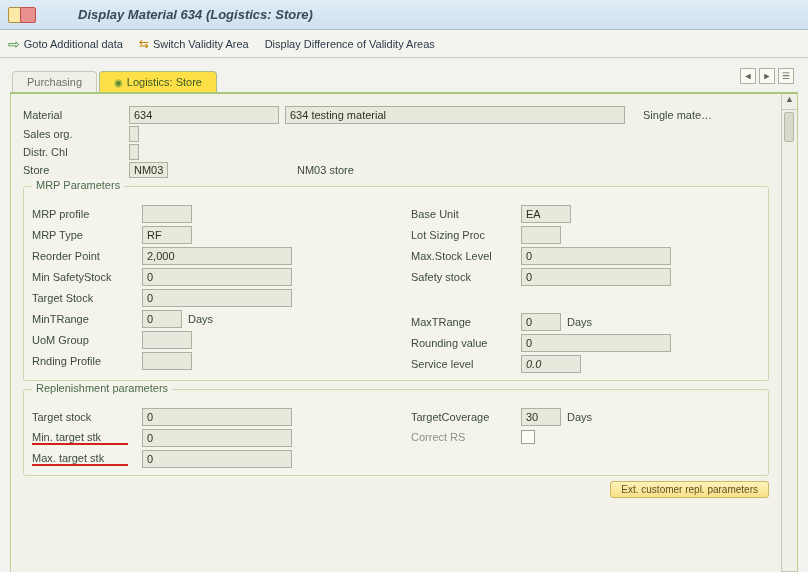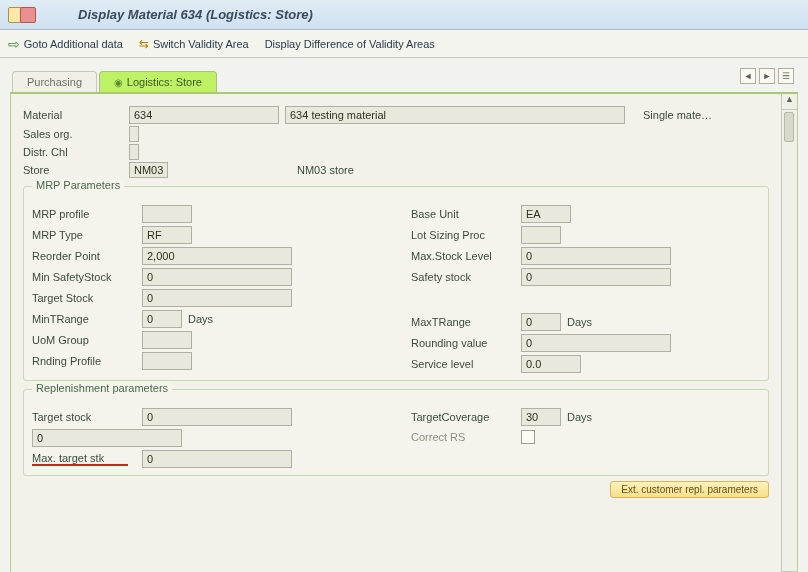--- a/index.html
+++ b/index.html
@@ -10,39 +10,39 @@
 .title-bar .ticon { width: 16px; height: 16px; display:inline-block; border:1px solid #b09040; background:#fce9a8; border-radius:2px; }
 .title-bar .ticon.red { background:#e89090; border-color:#c05050; margin-left:-4px;}
 .title-bar h1 { font-size: 13px; font-weight: bold; font-style: italic; color: #3a4a5a; }
 
 .toolbar { height: 28px; background: #f4f4ee; border-bottom: 1px solid #c8c8c0; display: flex; align-items: center; padding: 0 8px; gap: 16px; }
 .toolbar .tool-btn { display: flex; align-items: center; gap: 4px; color: #2a3a4a; cursor: pointer; }
 .arrow-icon { color: #3a8a3a; font-size: 14px; }
 .swap-icon { color: #c08000; font-size: 12px; }
 
 .tab-strip { height: 26px; margin-top: 8px; padding: 0 12px; display: flex; align-items: flex-end; gap: 0; position: relative; }
-.tab { padding: 4px 14px; border: 1px solid #a8c088; border-bottom: none; border-radius: 4px 4px 0 0; background: #bef264; color: #3a5a2a; cursor: pointer; margin-right: 2px; }
+.tab { padding: 4px 14px; border: 1px solid #a8c088; border-bottom: none; border-radius: 4px 4px 0 0; background: #fde047; color: #3a5a2a; cursor: pointer; margin-right: 2px; }
 .tab.inactive { background: #f0f0e8; border-color: #c8c8b8; color: #707060; }
 .tab .dot { color:#5a8a3a; font-size:10px; margin-right:4px;}
 .tab-nav { position: absolute; right: 14px; top: 2px; display: flex; gap: 3px; }
 .nav-btn { width: 16px; height: 16px; border: 1px solid #b0b0a0; background: #fafaf2; font-size: 9px; line-height: 14px; text-align: center; color: #606050; cursor: pointer; }
 
 .panel { margin: 0 10px; border: 1px solid #b8d090; border-top: 2px solid #a8c878; background: #f2f2ea; border-radius: 0 0 3px 3px; padding: 8px; height: 496px; position: relative; }
 
 .scroll-v { position:absolute; right:0; top:0; width:16px; height:100%; background:#f0f0e8; border-left:1px solid #c8c8b8;}
 .scroll-up, .scroll-down { height:16px; text-align:center; font-size:9px; color:#606050; border-bottom:1px solid #c8c8b8;}
 .scroll-down { position:absolute; bottom:0; width:100%; border-top:1px solid #c8c8b8; border-bottom:none;}
 .scroll-thumb { position:absolute; top:18px; left:2px; width:10px; height:30px; background:#d8d8cc; border:1px solid #b8b8a8; border-radius:2px;}
 
 .content { padding: 4px 20px 4px 4px; }
 .head-grid { display: grid; grid-template-columns: 100px 150px 340px 1fr; gap: 2px 6px; align-items: center; margin-bottom: 8px; }
 .lbl { color: #3a4a3a; padding: 2px 0; }
 .lbl.disabled { color: #909080; }
 .fld { height: 18px; border: 1px solid #b0b0a0; background: #e8e8dc; padding: 1px 4px; line-height: 14px; color: #303020;}
-.fld.w40{width:40px;} .fld.w50{width:50px;} .fld.w60{width:60px;} .fld.w150{width:150px;} .fld.w340{width:340px;}
+.fld.w40{width:40px;} .fld.w50{width:50px;} .fld.w60{width:60px;font-style:italic;} .fld.w150{width:150px;} .fld.w340{width:340px;}
 .trail { color:#3a4a3a; padding-left: 12px;}
 
 .group { border: 1px solid #c8d8b0; border-radius: 3px; margin-top: 8px; padding: 6px 8px 4px 8px; background:#f4f4ec;}
 .group-title { display: inline-block; background: #f4f4ec; color: #4a6a4a; padding: 0 4px; position: relative; top: -14px; margin-bottom: -10px; }
 .form-cols { display: flex; gap: 30px; }
 .col { flex: 1; }
 .row { display: flex; align-items: center; margin-bottom: 3px; }
 .row .lbl { width: 110px; flex-shrink: 0;}
 .unit { margin-left: 6px; color:#3a4a3a;}
 .chk { width:14px; height:14px; border:1px solid #a0a090; background:#fcfcf6; display:inline-block;}
@@ -191,20 +191,21 @@
 
     <div class="group">
       <span class="group-title">Replenishment parameters</span>
       <div class="form-cols">
         <div class="col">
           <div class="row">
               <span class="lbl">Target stock</span>
               <span class="fld w150">0</span>
             </div>
           <div class="row">
+              <span class="lbl"><span class="redline">Min. target stk</span></span>
               <span class="fld w150">0</span>
             </div>
           <div class="row">
               <span class="lbl"><span class="redline">Max. target stk</span></span>
               <span class="fld w150">0</span>
             </div>
         </div>
         <div class="col">
           <div class="row">
               <span class="lbl">TargetCoverage</span>

